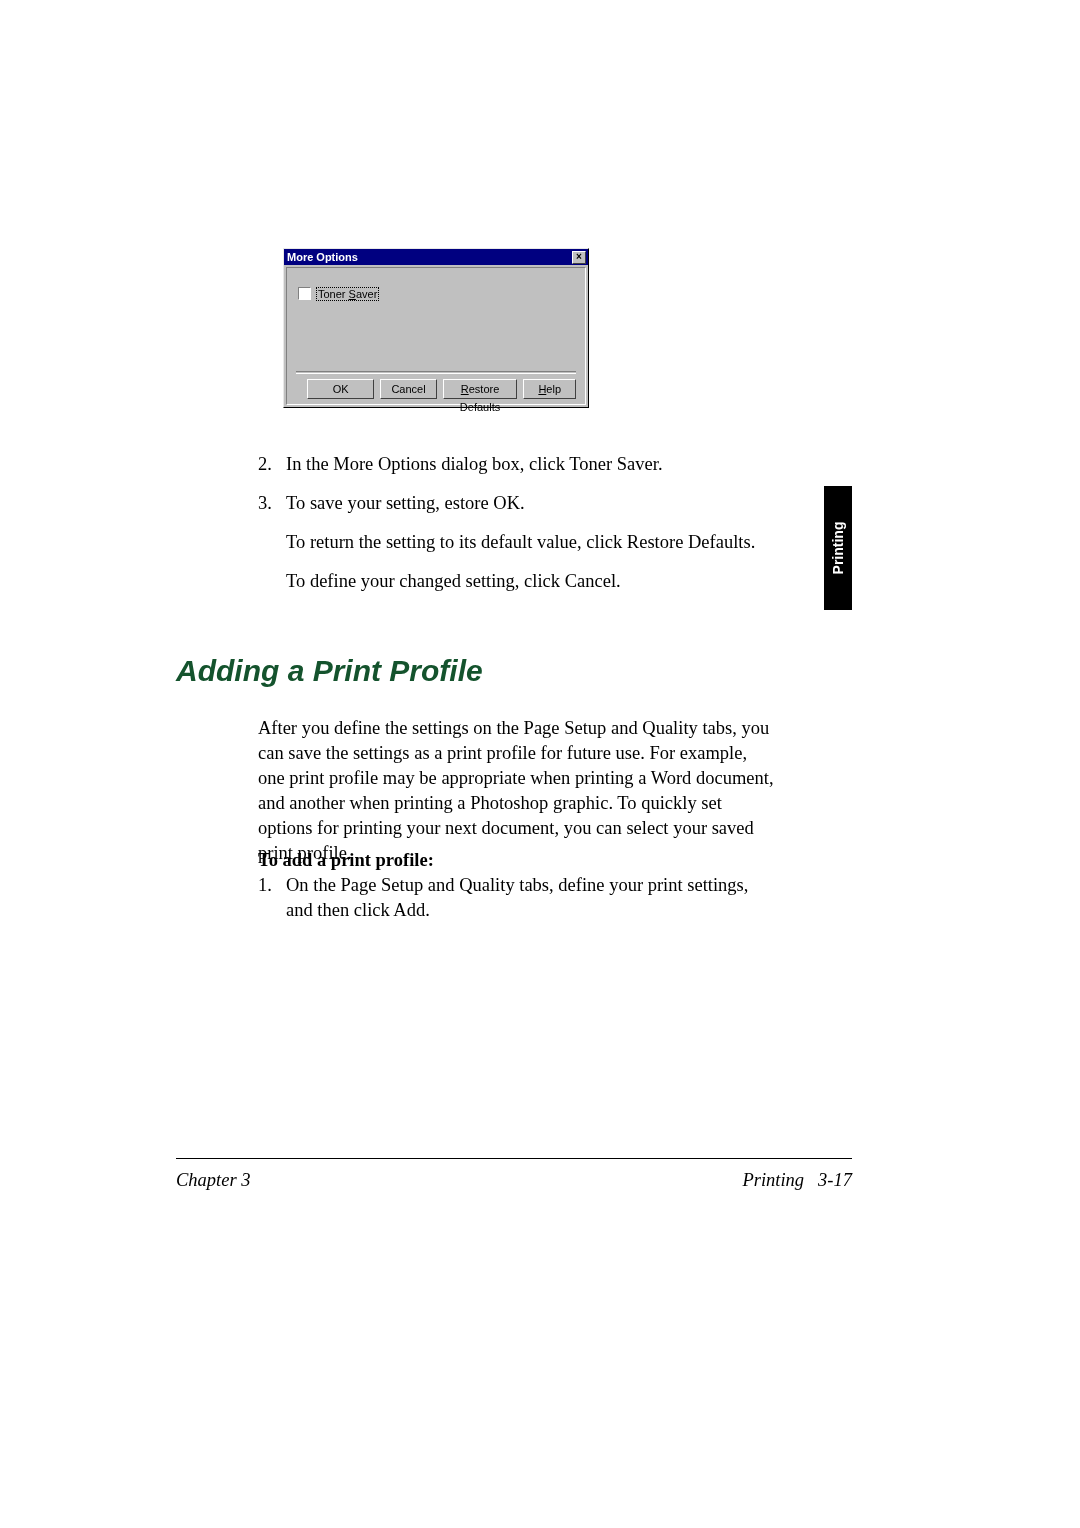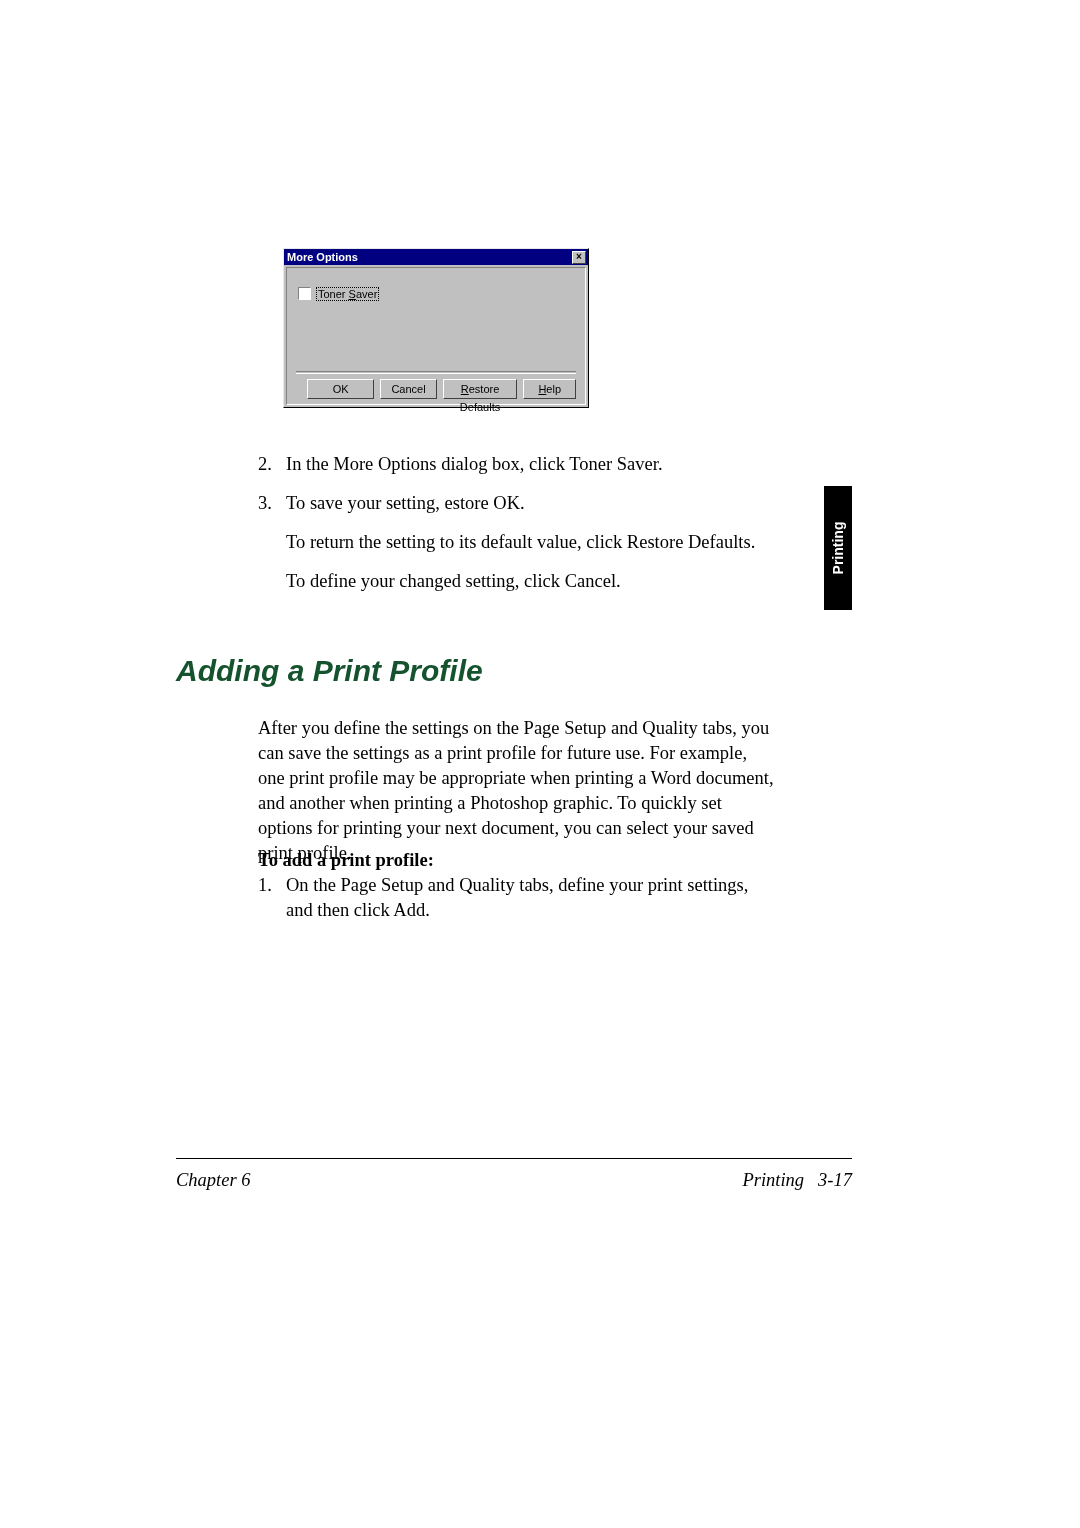--- a/index.html
+++ b/index.html
@@ -265,20 +265,20 @@
     <div class="ol-row">
       <div class="ol-num">1.</div>
       <div class="ol-body">
           <p>On the Page Setup and Quality tabs, define your print settings, and then click Add.</p>
         </div>
     </div>
   </div>
 
   <div class="footer-rule"></div>
   <div class="footer">
-    <div>Chapter 6</div>
+    <div>Chapter 3</div>
     <div class="footer-right">
       <span>Printing</span>
       <span class="page-num">3-17</span>
     </div>
   </div>
 
 </div>
 
 </body></html>

